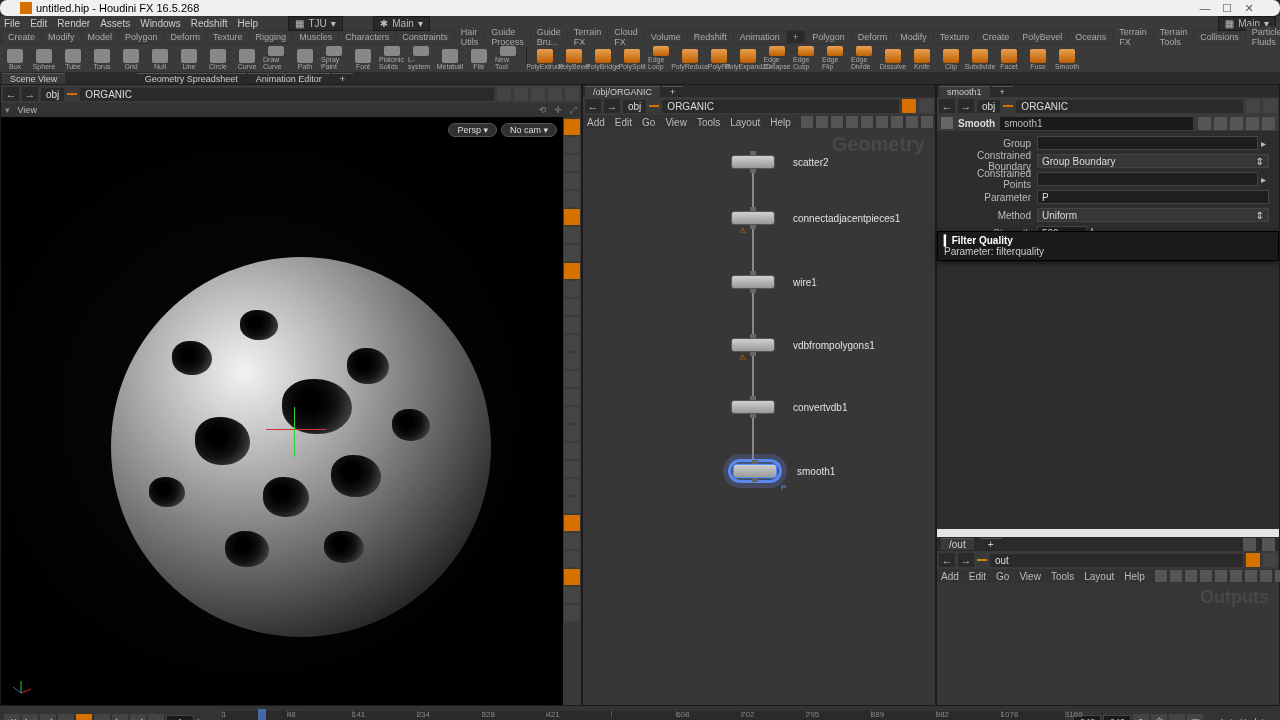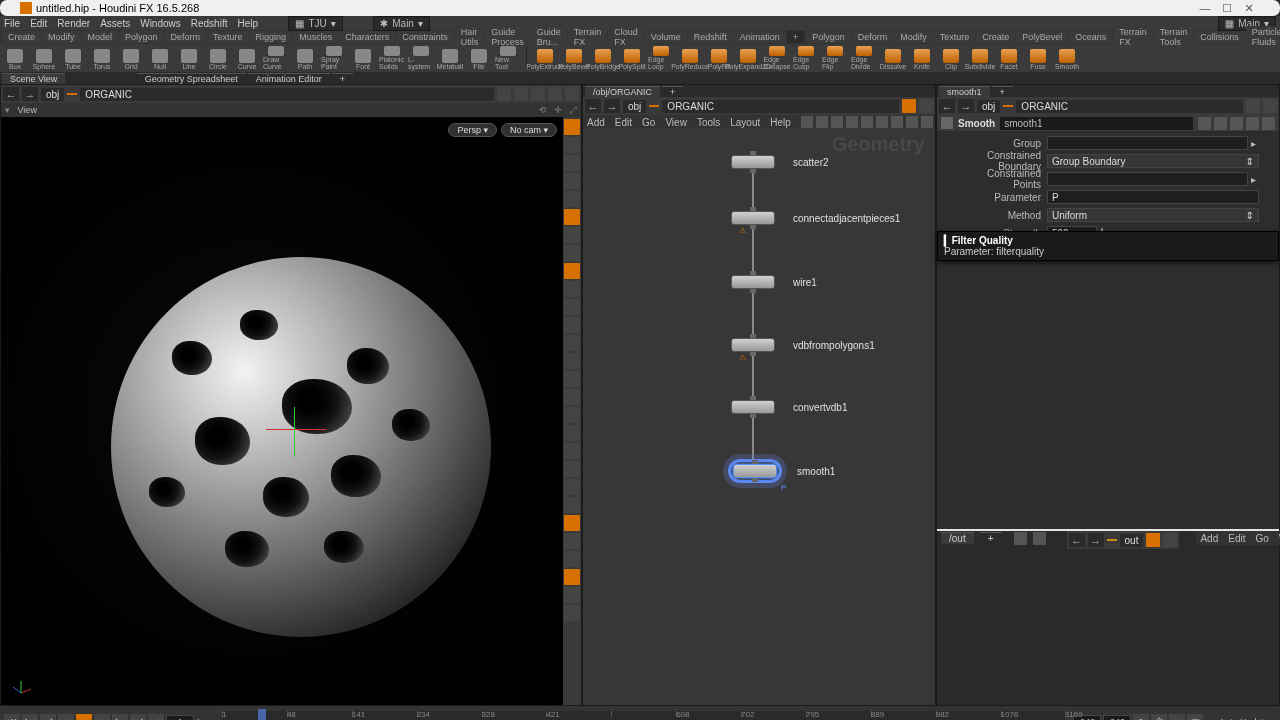--- a/index.html
+++ b/index.html
@@ -55,30 +55,30 @@
 .node-body::before, .node-body::after { content:''; position:absolute; left:50%; width:6px; height:4px; background:#666; transform:translateX(-50%);}
 .node-body::before { top:-5px;} .node-body::after { bottom:-5px;}
 .node-selected { box-shadow: 0 0 0 8px rgba(100,120,200,0.3), 0 0 0 3px #5a8fff; border-radius: 12px; padding:2px;}
 .node-label { font-size: 10px; color: #e0e0e0;}
 .node-flag { position:absolute; bottom:-10px; left:8px; font-size:8px; color:#d87000;}
 .wire { position:absolute; width:2px; background:#888; left:169px;}
 .param-header { height:16px; background:#3a3a3a; display:flex; align-items:center; padding:0 4px; gap:5px; font-size:10px;}
 .param-header .op { font-weight:bold; color:#ddd;}
 .param-header .right { margin-left:auto; display:flex; gap:3px;}
 .ph-icon { width:13px; height:13px; background:#555; cursor:pointer;}
-.param-body { flex:1; background:#2d2d2d; padding:4px 20px; position:relative;}
+.param-body { flex:1; background:#2d2d2d; padding:4px 10px; position:relative;}
 .param-row { display:flex; align-items:center; height:16px; margin-bottom:2px; font-size:10px;}
 .param-label { width:90px; text-align:right; padding-right:6px; color:#bbb;}
 .param-field { flex:1; height:14px; background:#1e1e1e; border:1px solid #444; color:#ddd; padding:0 4px; display:flex; align-items:center;}
 .param-field.dd { background:#363636;}
 .param-slider { flex:1; height:4px; background:#1a1a1a; margin:0 4px; position:relative;}
 .param-slider-thumb { position:absolute; top:-3px; width:2px; height:10px; background:#888;}
 .tooltip { position:absolute; left:0px; top:100px; right:0; background:#1a1a1a; border:1px solid #000; padding:3px 6px; font-size:10px; color:#ccc; box-shadow: 0 2px 6px rgba(0,0,0,0.6);}
 .tooltip-title { font-weight:bold; color:#fff;}
-.out-panel { height:176px; border-top:2px solid #e5e5e5; display:flex; gap:17px;}
+.out-panel { height:176px; border-top:8px solid #e5e5e5; display:flex; flex-direction:column;}
 .out-tabs { height:14px; background:#2a2a2a; display:flex; align-items:center; padding:0 4px; gap:6px; font-size:10px;}
 .out-bg-text { position:absolute; right:10px; top:4px; font-size:18px; font-weight:bold; color:#484848;}
 .timeline { height: 32px; background:#333; display:flex; align-items:center; padding: 0 4px; gap:2px;}
 .tl-btn { width:16px; height:16px; background:#444; display:flex; align-items:center; justify-content:center; font-size:10px; cursor:pointer; color:#ccc;}
 .tl-btn.active { background:#d87000; color:#fff;}
 .tl-track { flex:1; height:22px; background:#2a2a2a; position:relative; margin: 0 6px;}
 .tl-tick { position:absolute; top:0; width:1px; height:6px; background:#555;}
 .tl-ticklabel { position:absolute; top:-1px; font-size:8px; color:#888;}
 .tl-playhead { position:absolute; top:-2px; left:36px; width:8px; height:20px; background:#5a8fff; opacity:0.6;}
 .tl-frame { width:28px; height:14px; background:#1a1a1a; border:1px solid #444; font-size:9px; display:flex; align-items:center; justify-content:center;}

